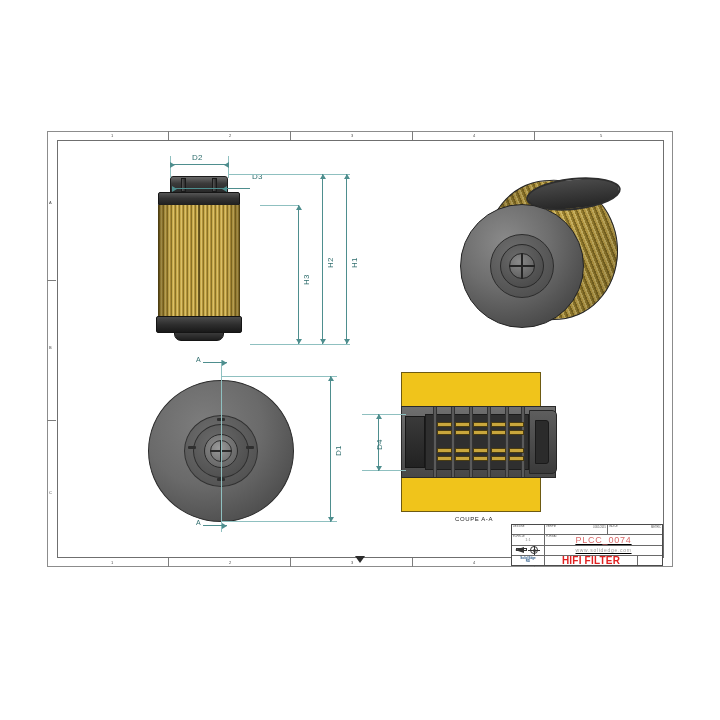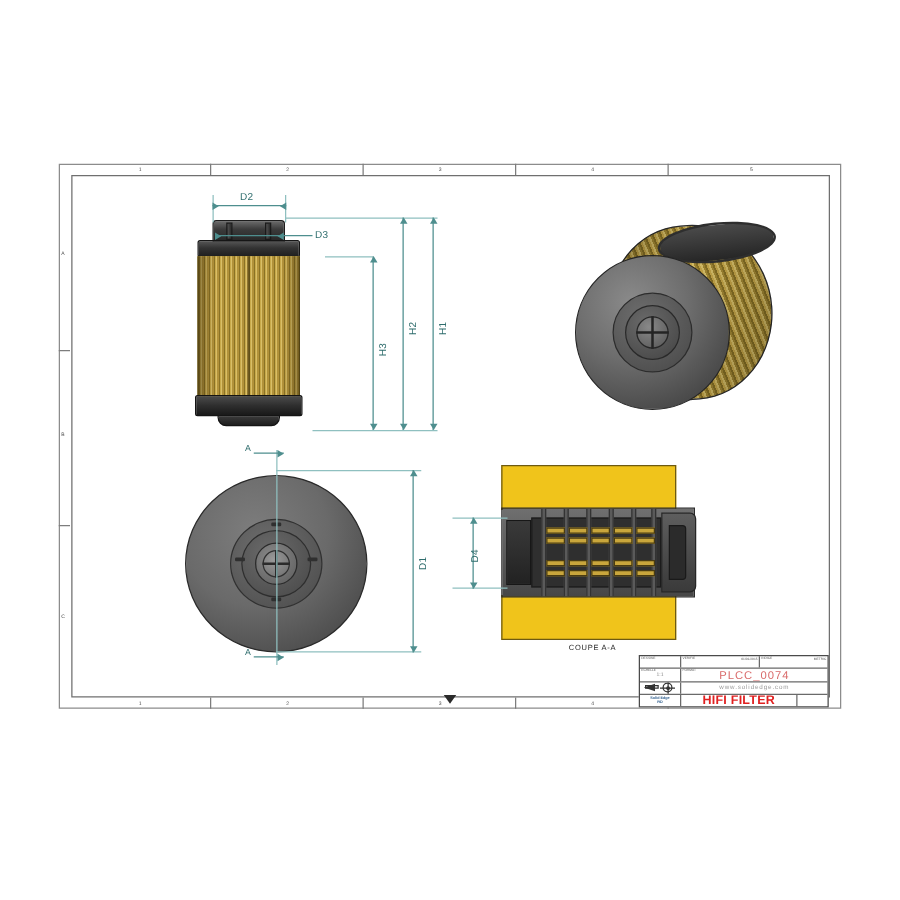--- a/index.html
+++ b/index.html
@@ -143,21 +143,21 @@
       letter-spacing:.6px;font-family:"Liberation Sans",sans-serif;}
 
   
   #title-block{position:absolute;left:511px;top:524px;width:152px;height:42px;
       border:1px solid #4a4a4a;box-sizing:border-box;background:#fff;
       display:flex;flex-direction:column;}
   .tb-row{display:flex;flex:1;border-bottom:1px solid #6a6a6a;box-sizing:border-box;min-height:0;}
   .tb-row:last-child{border-bottom:none;}
   .tb-cell{border-right:1px solid #6a6a6a;box-sizing:border-box;position:relative;
       display:flex;align-items:center;justify-content:center;overflow:hidden;min-width:0;}
-  .tb-cell:last-child{border-right:none;}
+  .tb-cell:last-child{border-right:none;text-decoration:underline;}
   .tb-tiny{position:absolute;left:1px;top:0px;font-size:2.6px;color:#555;
       font-family:"Liberation Sans",sans-serif;line-height:3px;white-space:nowrap;}
   .tb-right{position:absolute;right:1px;top:1px;font-size:2.6px;color:#555;
       font-family:"Liberation Sans",sans-serif;white-space:nowrap;}
   .tb-partno{font-size:9px;color:#d96a6a;letter-spacing:.8px;font-family:"Liberation Sans",sans-serif;}
   .tb-url{font-size:5px;color:#9a9a9a;letter-spacing:.7px;font-family:"Liberation Sans",sans-serif;}
   .tb-brand{font-size:10px;font-weight:bold;color:#e02020;letter-spacing:.2px;
       font-family:"Liberation Sans",sans-serif;}
   .tb-sw{font-size:3px;font-weight:bold;color:#2a5a8a;text-align:center;line-height:3.4px;
       font-family:"Liberation Sans",sans-serif;}
@@ -239,21 +239,21 @@
   <div class="ext-line" style="left:170px;top:156px;width:1px;height:22px;"></div>
   <div class="ext-line" style="left:228px;top:156px;width:1px;height:22px;"></div>
   <div class="dim-line" style="left:170px;top:164px;width:59px;height:1px;"></div>
   <div class="arw arw-r" style="left:170px;top:161.5px;"></div>
   <div class="arw arw-l" style="left:224px;top:161.5px;"></div>
   <div class="dim-label" style="left:192px;top:153px;">D2</div>
 
   <div class="dim-line" style="left:172px;top:188px;width:78px;height:1px;"></div>
   <div class="arw arw-r" style="left:172px;top:185.5px;"></div>
   <div class="arw arw-l" style="left:222px;top:185.5px;"></div>
-  <div class="dim-label" style="left:252px;top:183px;">D3</div>
+  <div class="dim-label" style="left:252px;top:172px;">D3</div>
 
   <div class="ext-line" style="left:260px;top:205px;width:38px;height:1px;"></div>
   <div class="ext-line" style="left:250px;top:344px;width:100px;height:1px;"></div>
   <div class="ext-line" style="left:228px;top:174px;width:122px;height:1px;"></div>
 
   <div class="dim-line" style="left:298px;top:205px;width:1px;height:139px;"></div>
   <div class="arw arw-u" style="left:295.5px;top:205px;"></div>
   <div class="arw arw-d" style="left:295.5px;top:339px;"></div>
   <div class="dim-label vert" style="left:302px;top:285px;">H3</div>
 

